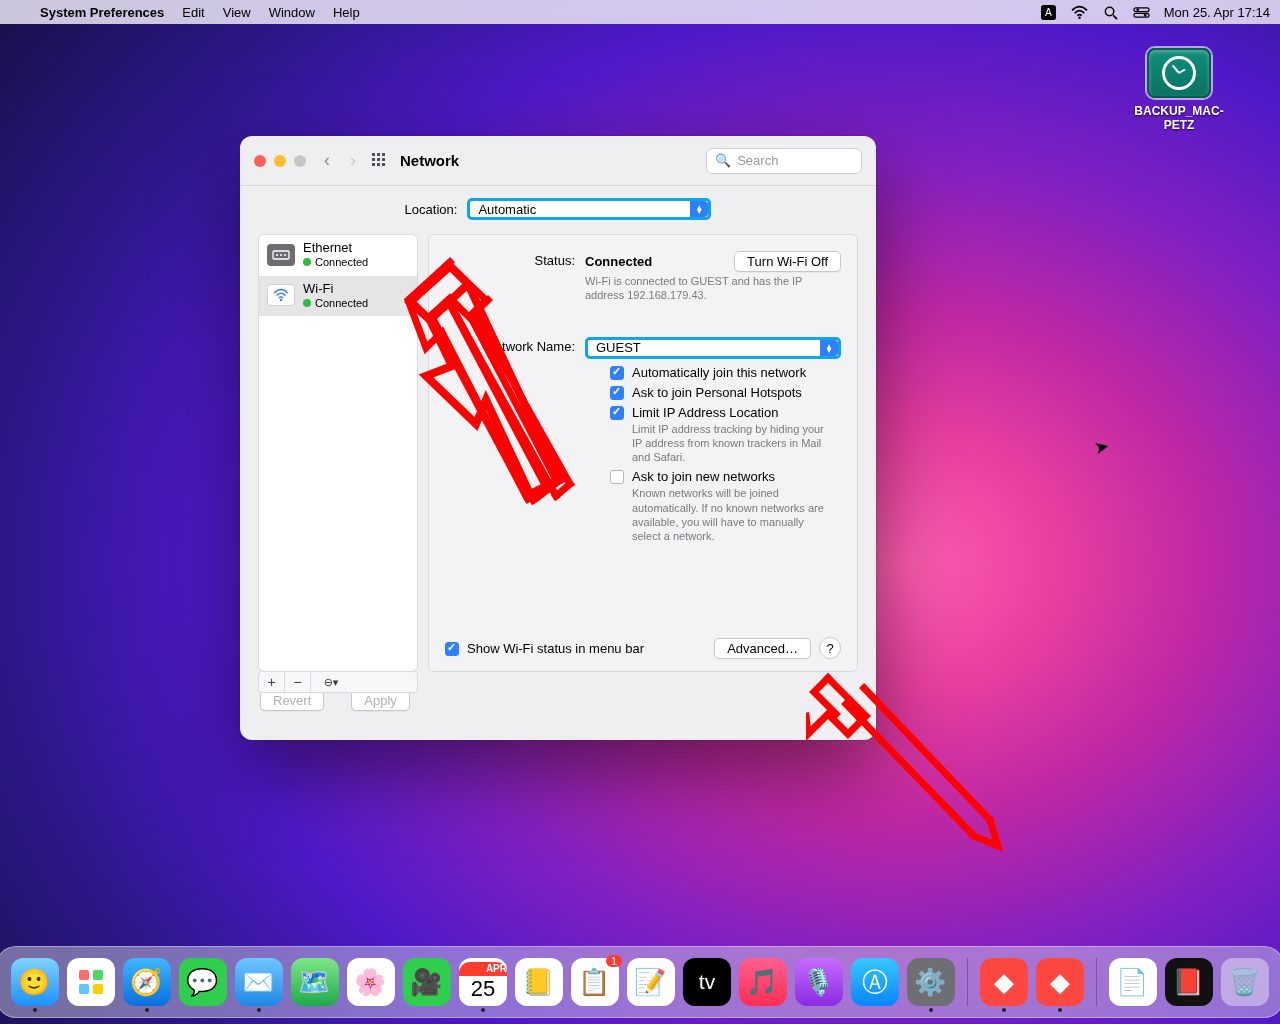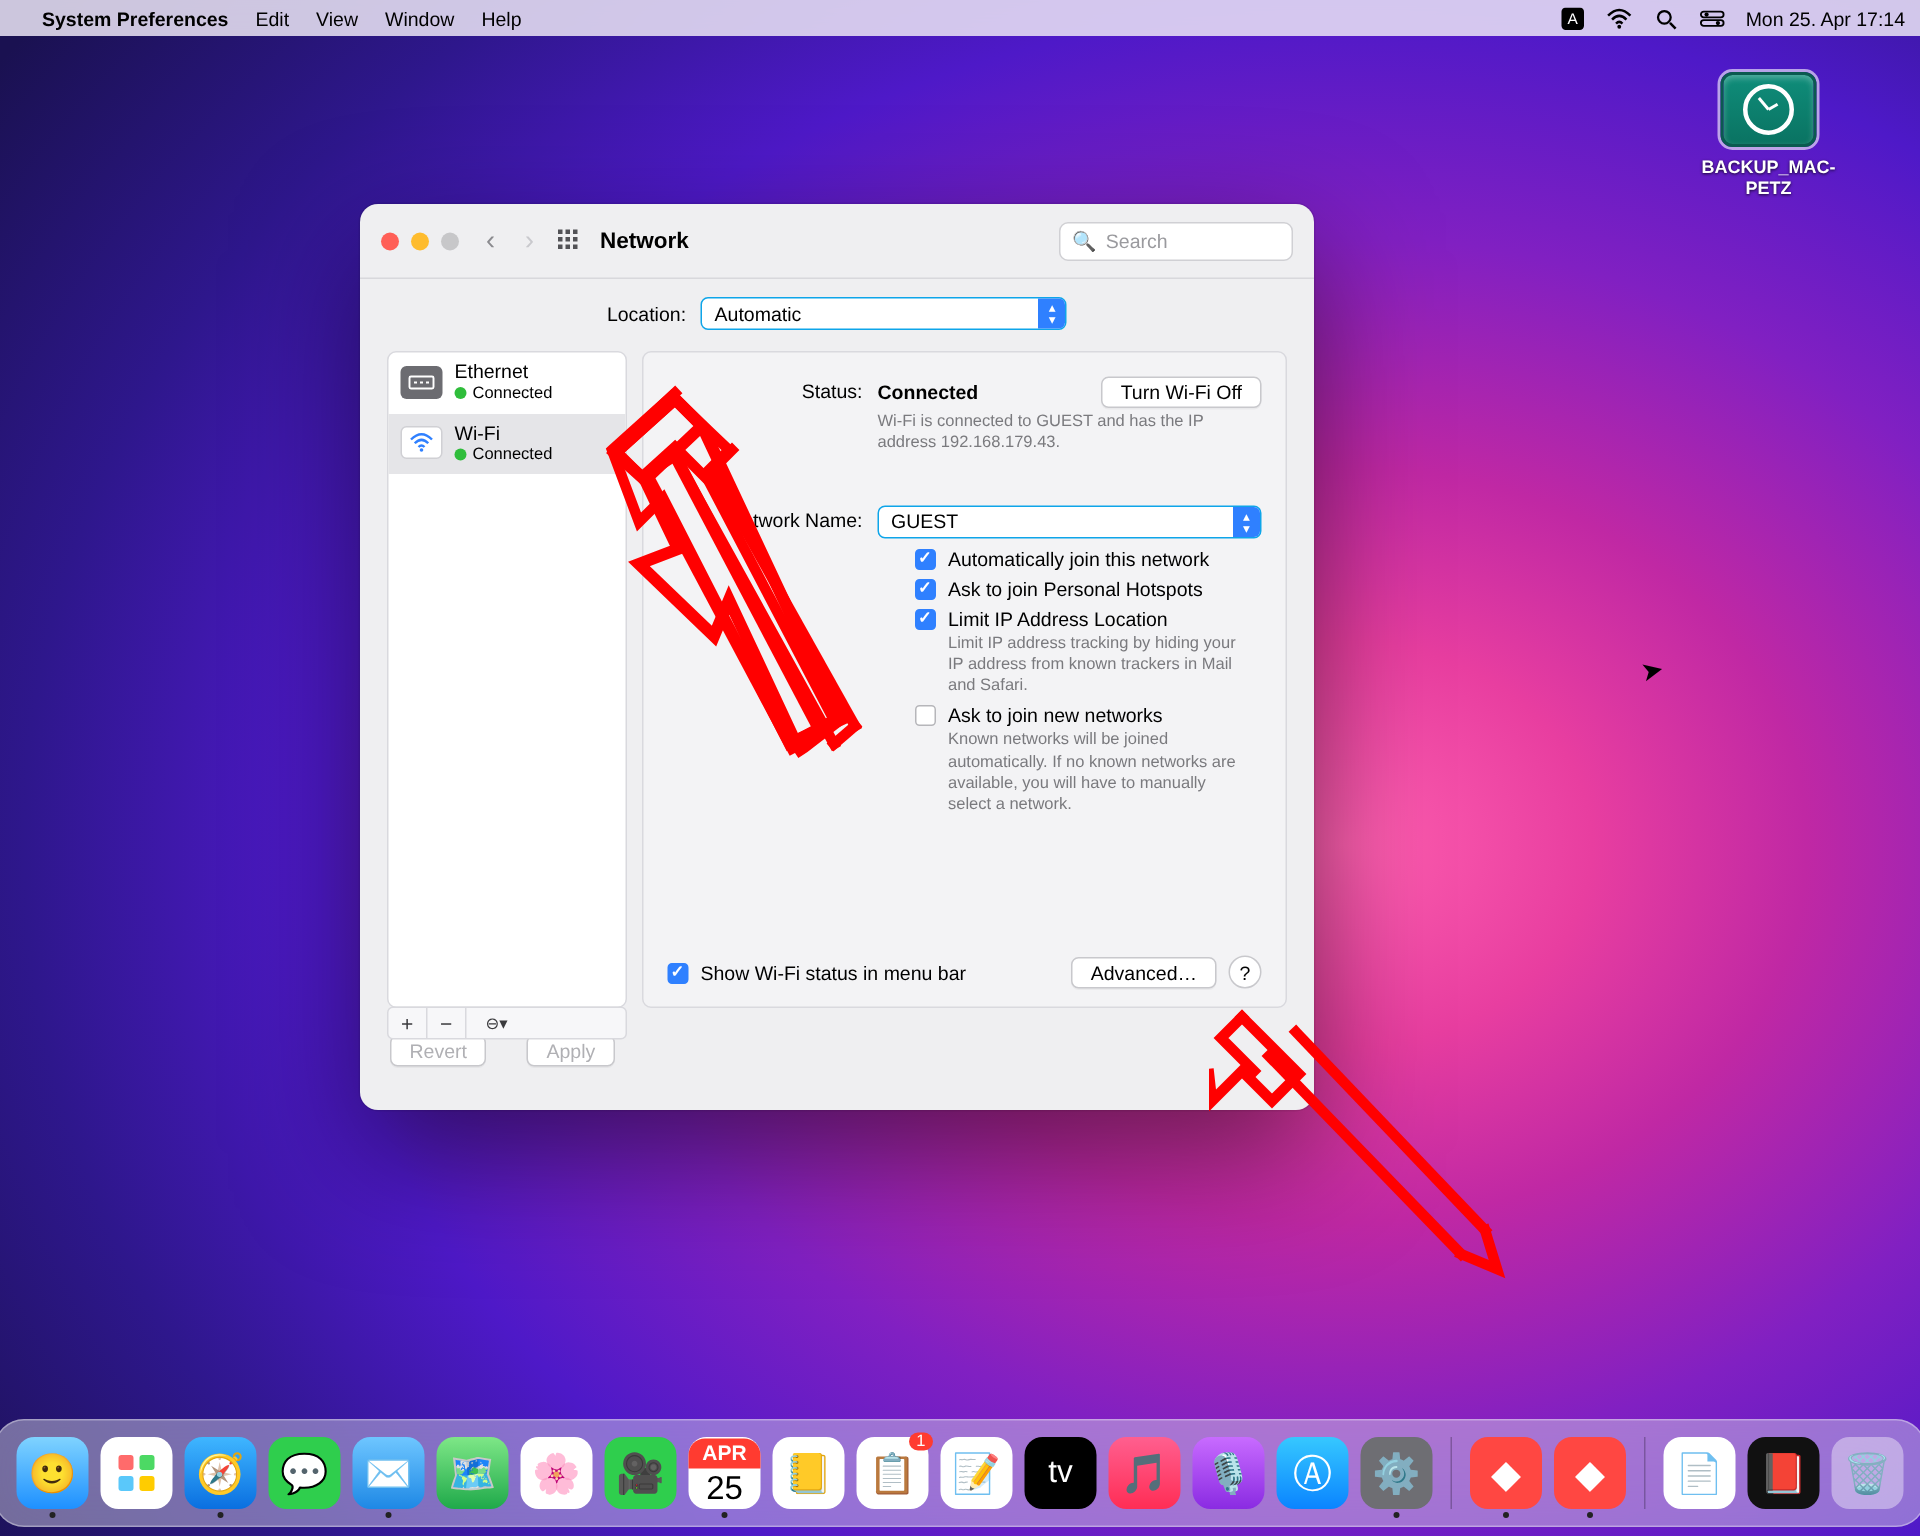--- a/index.html
+++ b/index.html
@@ -12,21 +12,21 @@
     background:
       radial-gradient(1100px 900px at 70% 55%, #ff5fb0 0%, #e83ea0 15%, #c028a4 28%, #8120c2 45%, #4e19c8 62%, #2e178c 80%, #1a1151 100%),
       linear-gradient(to bottom, #b84ce3 0%, #3318a0 100%);
   }
 
   
   .menubar {
     position: absolute; top:0; left:0; right:0; height:24px;
     background: rgba(236,230,246,0.85);
     backdrop-filter: blur(10px);
-    display:flex; align-items:center; padding:0 10px 0 12px;
+    display:flex; align-items:center; padding:0 10px 0 24px;
     font-size:13px; color:#000;
   }
   .menubar .apple { font-size:15px; margin-right:16px; }
   .menubar .mb-item { margin-right:18px; }
   .menubar .mb-item.bold { font-weight:600; }
   .menubar .spacer { flex:1; }
   .menubar .status { margin-left:14px; display:inline-flex; align-items:center; }
   .menubar .icon-box { width:17px; height:15px; display:inline-block; }
 
   
@@ -58,21 +58,21 @@
   .tr-red{background:#ff5f57;} .tr-yel{background:#febc2e;} .tr-grn{background:#c7c7c9;}
   .nav-arrows{display:flex;gap:20px;margin-right:16px;color:#8b8b8f;font-size:18px;}
   .grid-icon{width:16px;height:16px;margin-right:12px;display:grid;grid-template-columns:repeat(3,3px);grid-template-rows:repeat(3,3px);gap:2px;}
   .grid-icon span{background:#525256;}
   .title{font-size:15px;font-weight:600;}
   .titlebar .flex{flex:1;}
   .searchbox{width:156px;height:26px;border:1px solid #d0d0d4;border-radius:6px;background:#fff;display:flex;align-items:center;padding:0 8px;color:#9a9a9e;font-size:13px;}
   .searchbox .mag{margin-right:6px;}
 
   .location-row{display:flex;align-items:center;justify-content:center;gap:10px;padding:12px 0 14px;font-size:13px;}
-  .select{position:relative;min-width:244px;height:22px;border:1px solid #0ea5e9;border-radius:5px;background:#fff;display:flex;align-items:center;padding:0 24px 0 8px;font-size:13px;}
+  .select{position:relative;min-width:244px;height:22px;border:3px solid #0ea5e9;border-radius:5px;background:#fff;display:flex;align-items:center;padding:0 24px 0 8px;font-size:13px;}
   .select .cap{position:absolute;right:0;top:0;bottom:0;width:18px;background:#2f80ff;border-radius:0 4px 4px 0;display:flex;align-items:center;justify-content:center;}
   .select .cap::before{content:"▴";color:#fff;font-size:9px;position:absolute;top:1px;}
   .select .cap::after{content:"▾";color:#fff;font-size:9px;position:absolute;bottom:1px;}
 
   .body{display:flex;gap:10px;padding:0 18px 10px;}
   .sidebar{width:160px;background:#fff;border:1px solid #d9d9de;border-radius:6px;position:relative;height:438px;}
   .sb-item{display:flex;align-items:center;padding:6px 8px;gap:8px;border-bottom:1px solid transparent;}
   .sb-item.selected{background:#e5e5e8;}
   .sb-icon{width:28px;height:22px;border-radius:4px;background:#6c6c71;color:#fff;display:flex;align-items:center;justify-content:center;}
   .sb-icon.wifi{background:#fff;border:1px solid #d0d0d4;}
@@ -110,21 +110,21 @@
   
   .cursor{position:absolute;left:1094px;top:436px;font-size:18px;color:#000;transform:rotate(-12deg);}
 
   
   .dock{position:absolute;left:50%;bottom:6px;transform:translateX(-50%);height:72px;background:rgba(220,220,230,0.45);backdrop-filter:blur(20px);border-radius:20px;border:1px solid rgba(255,255,255,0.35);display:flex;align-items:center;padding:0 14px;gap:8px;}
   .dock .app{width:48px;height:48px;border-radius:12px;display:flex;align-items:center;justify-content:center;font-size:26px;color:#fff;position:relative;}
   .dock .app .pin{position:absolute;bottom:-6px;left:50%;transform:translateX(-50%);width:4px;height:4px;border-radius:50%;background:#222;}
   .dock .sep{width:1px;height:48px;background:rgba(0,0,0,0.25);margin:0 4px;}
   .badge{position:absolute;top:-3px;right:-3px;background:#ff3b30;color:#fff;font-size:11px;border-radius:9px;padding:0 5px;min-width:16px;text-align:center;}
   .calendar-tile{background:#fff;flex-direction:column;}
-  .calendar-tile .caltop{background:#ff3b30;color:#fff;font-size:14px;width:100%;text-align:center;border-radius:11px 11px 0 0;line-height:1.4;font-weight:600}
+  .calendar-tile .caltop{background:#ff3b30;color:#fff;font-size:10px;width:100%;text-align:right;border-radius:11px 11px 0 0;line-height:1.4;font-weight:600}
   .calendar-tile .calnum{color:#000;font-size:22px;font-weight:400;}
 </style>
 </head>
 <body>
 
 <div class="wallpaper"></div>
 
 <div class="menubar">
   <span class="apple"></span>
   <span class="mb-item bold">System Preferences</span>

